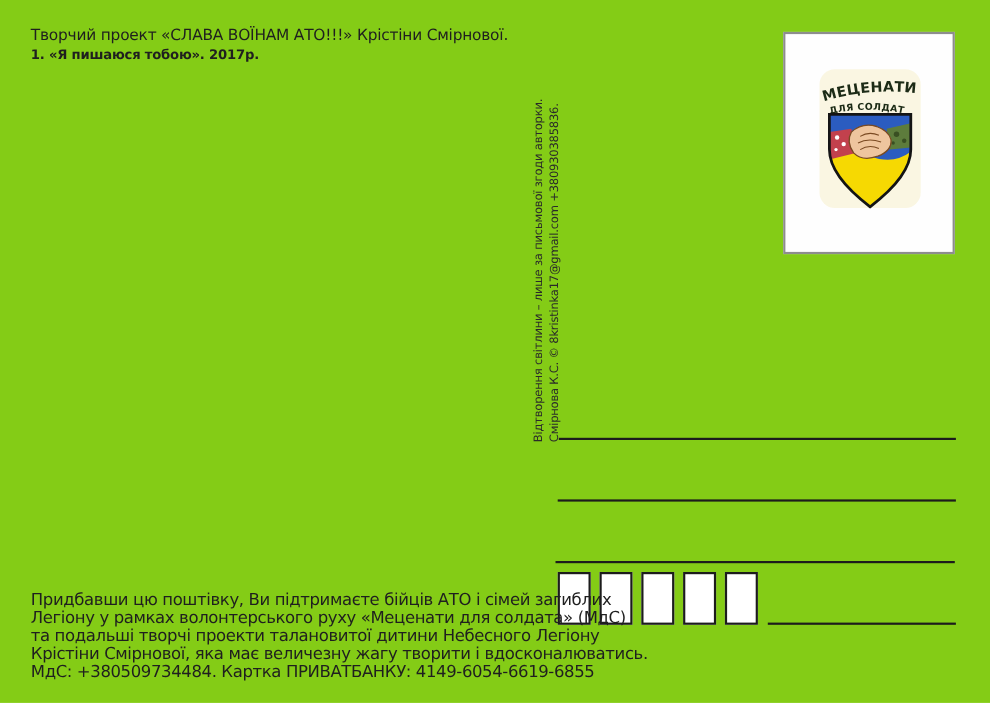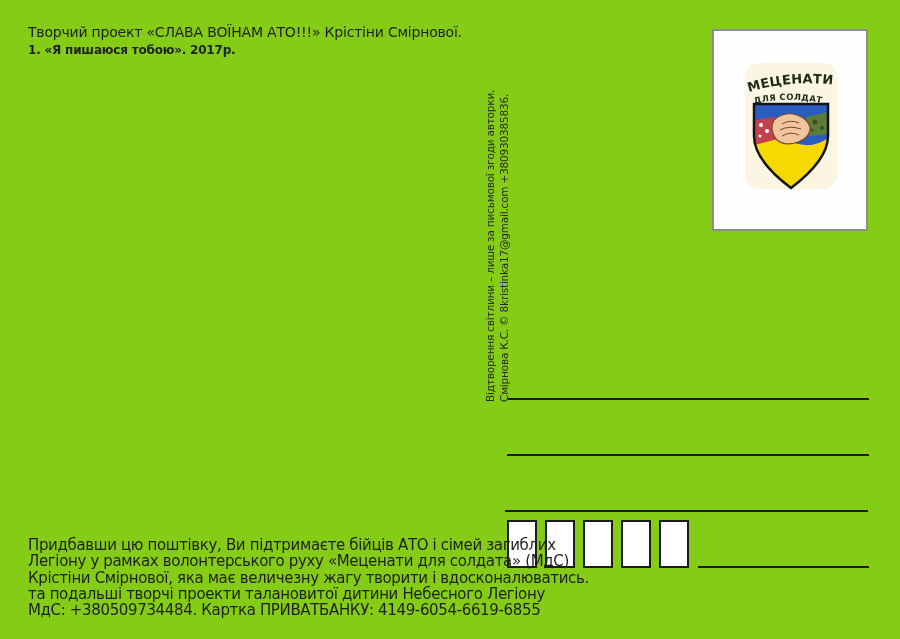--- a/index.html
+++ b/index.html
@@ -130,18 +130,18 @@
     <div class="pbox"></div>
     <div class="pbox"></div>
     <div class="pbox"></div>
     <div class="pbox"></div>
     <div class="pbox"></div>
   </div>
 
   <div class="footer">
     <div class="fline">Придбавши цю поштівку, Ви підтримаєте бійців АТО і сімей загиблих</div>
     <div class="fline">Легіону у рамках волонтерського руху «Меценати для солдата» (МдС)</div>
+    <div class="fline">та подальші творчі проекти талановитої дитини Небесного Легіону</div>
     <div class="fline">Крістіни Смірнової, яка має величезну жагу творити і вдосконалюватись.</div>
-    <div class="fline">та подальші творчі проекти талановитої дитини Небесного Легіону</div>
     <div class="fline">МдС: +380509734484. Картка ПРИВАТБАНКУ: 4149-6054-6619-6855</div>
   </div>
 
 </div>
 
 </body></html>

